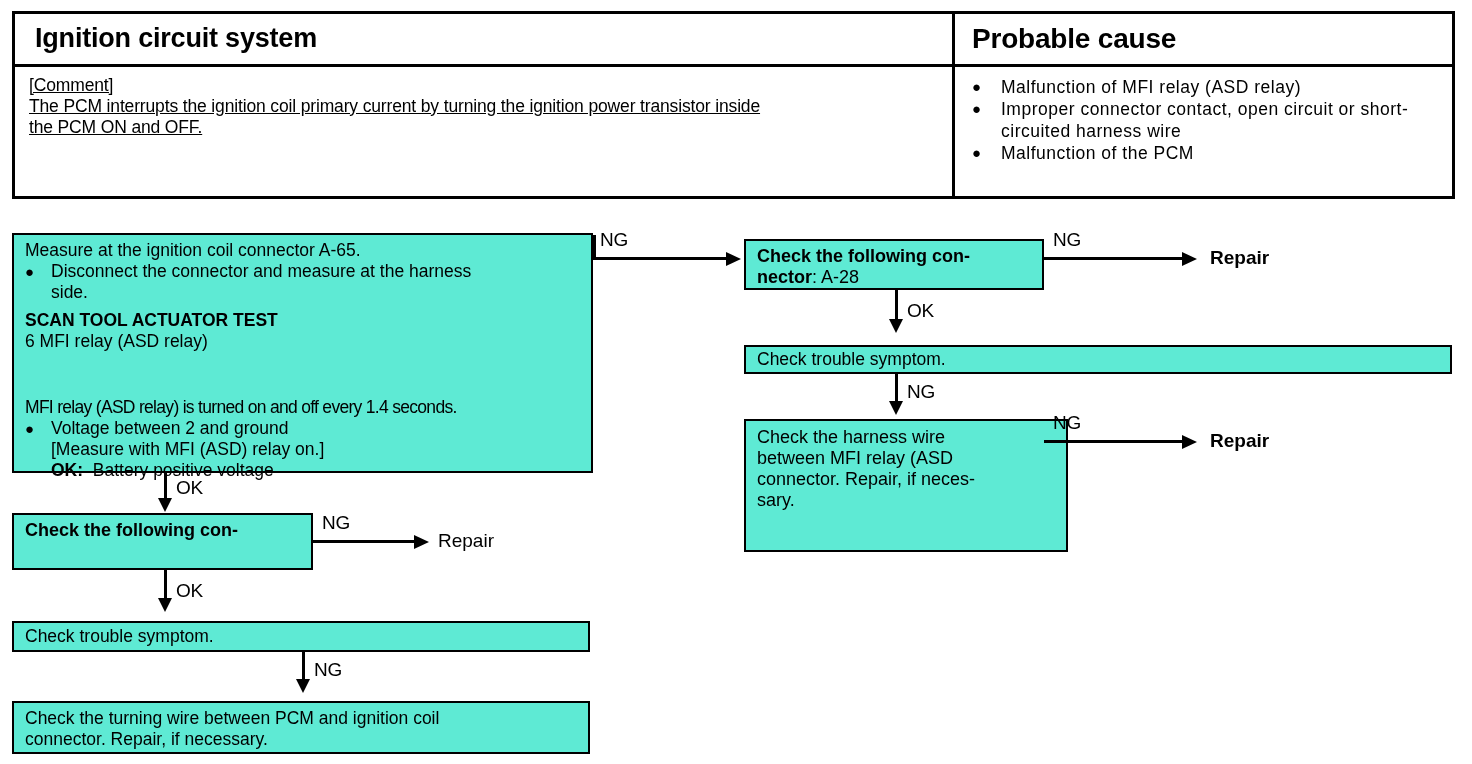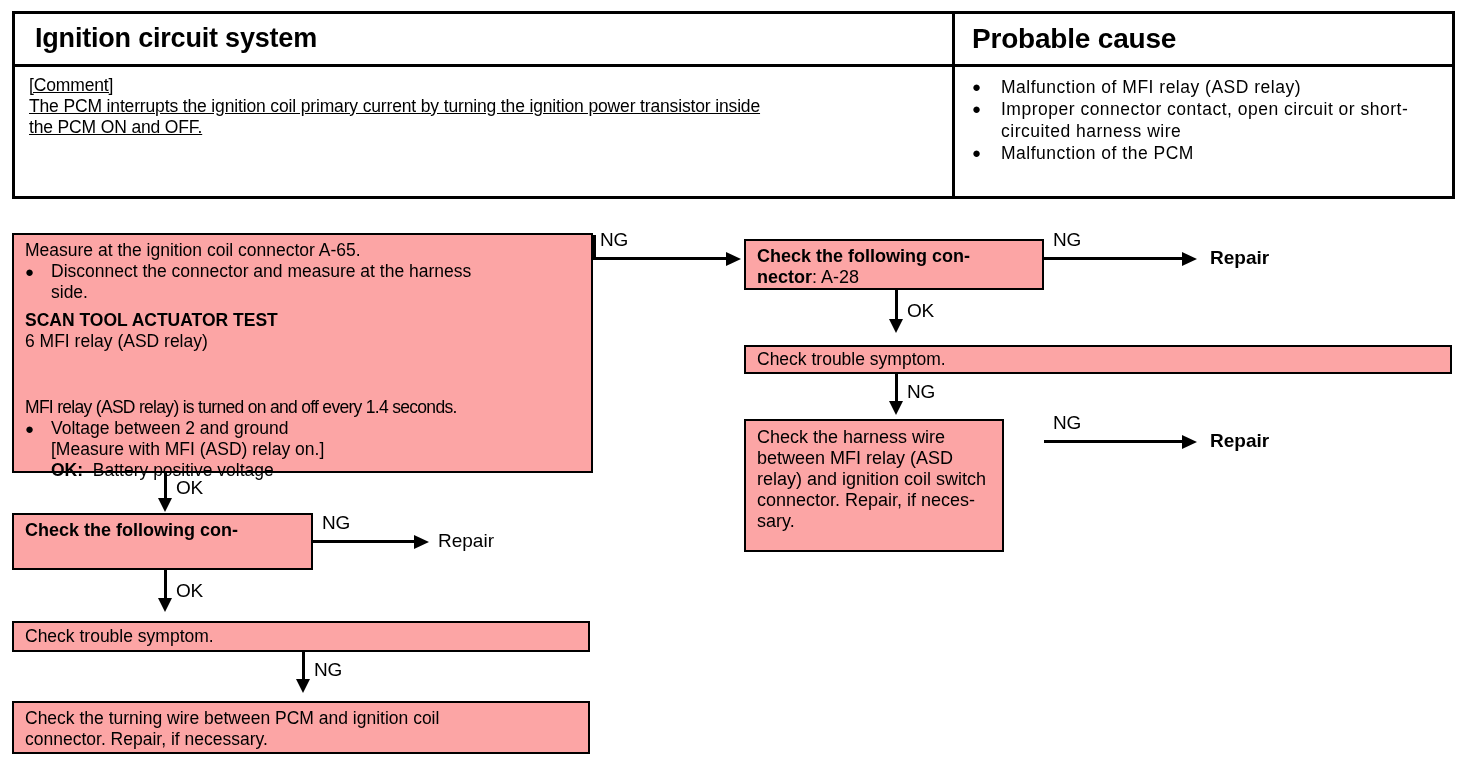--- a/index.html
+++ b/index.html
@@ -95,21 +95,21 @@
   .bullet-txt {
     flex: 1 1 auto;
     letter-spacing: 0.5px;
   }
 
   
   .box {
     position: absolute;
     border: 2.5px solid #000;
     box-sizing: border-box;
-    background: #fca5a5;
+    background: #5eead4;
     font-size: 17.5px;
     line-height: 21px;
   }
   .box .pad {
     padding: 5px 8px 5px 11px;
   }
   .nowrap { white-space: nowrap; }
   .b { font-weight: bold; }
 
   
@@ -161,21 +161,21 @@
   }
   #box-symptom-right {
     left: 744px;
     top: 344px;
     width: 708px;
     height: 29px;
   }
   #box-harness-right {
     left: 744px;
     top: 418px;
-    width: 260px;
+    width: 324px;
     height: 133px;
     font-size: 18px;
   }
   #box-harness-right .pad { padding: 6px 9px 5px 11px; }
 
   
   .hline {
     position: absolute;
     height: 2.5px;
     background: #000;
@@ -341,21 +341,20 @@
   </div>
 
   <div class="vline" style="left:895px; top:373px; height:31px;"></div>
   <div class="arrow-d" style="left:889px; top:400px;"></div>
   <div class="edge-lbl" style="left:907px; top:381px;">NG</div>
 
   <div class="box" id="box-harness-right">
     <div class="pad">
       <div class="nowrap">Check   the   harness   wire</div>
       <div class="nowrap">between  MFI  relay  (ASD</div>
-      <div class="nowrap">relay) and ignition coil switch</div>
       <div class="nowrap">connector. Repair, if neces-</div>
       <div class="nowrap">sary.</div>
     </div>
   </div>
 
   <div class="hline" style="left:1044px; top:439px; width:140px;"></div>
   <div class="arrow-r" style="left:1182px; top:434px;"></div>
   <div class="edge-lbl" style="left:1053px; top:412px;">NG</div>
   <div class="repair-lbl" style="left:1210px; top:430px;">Repair</div>
 

